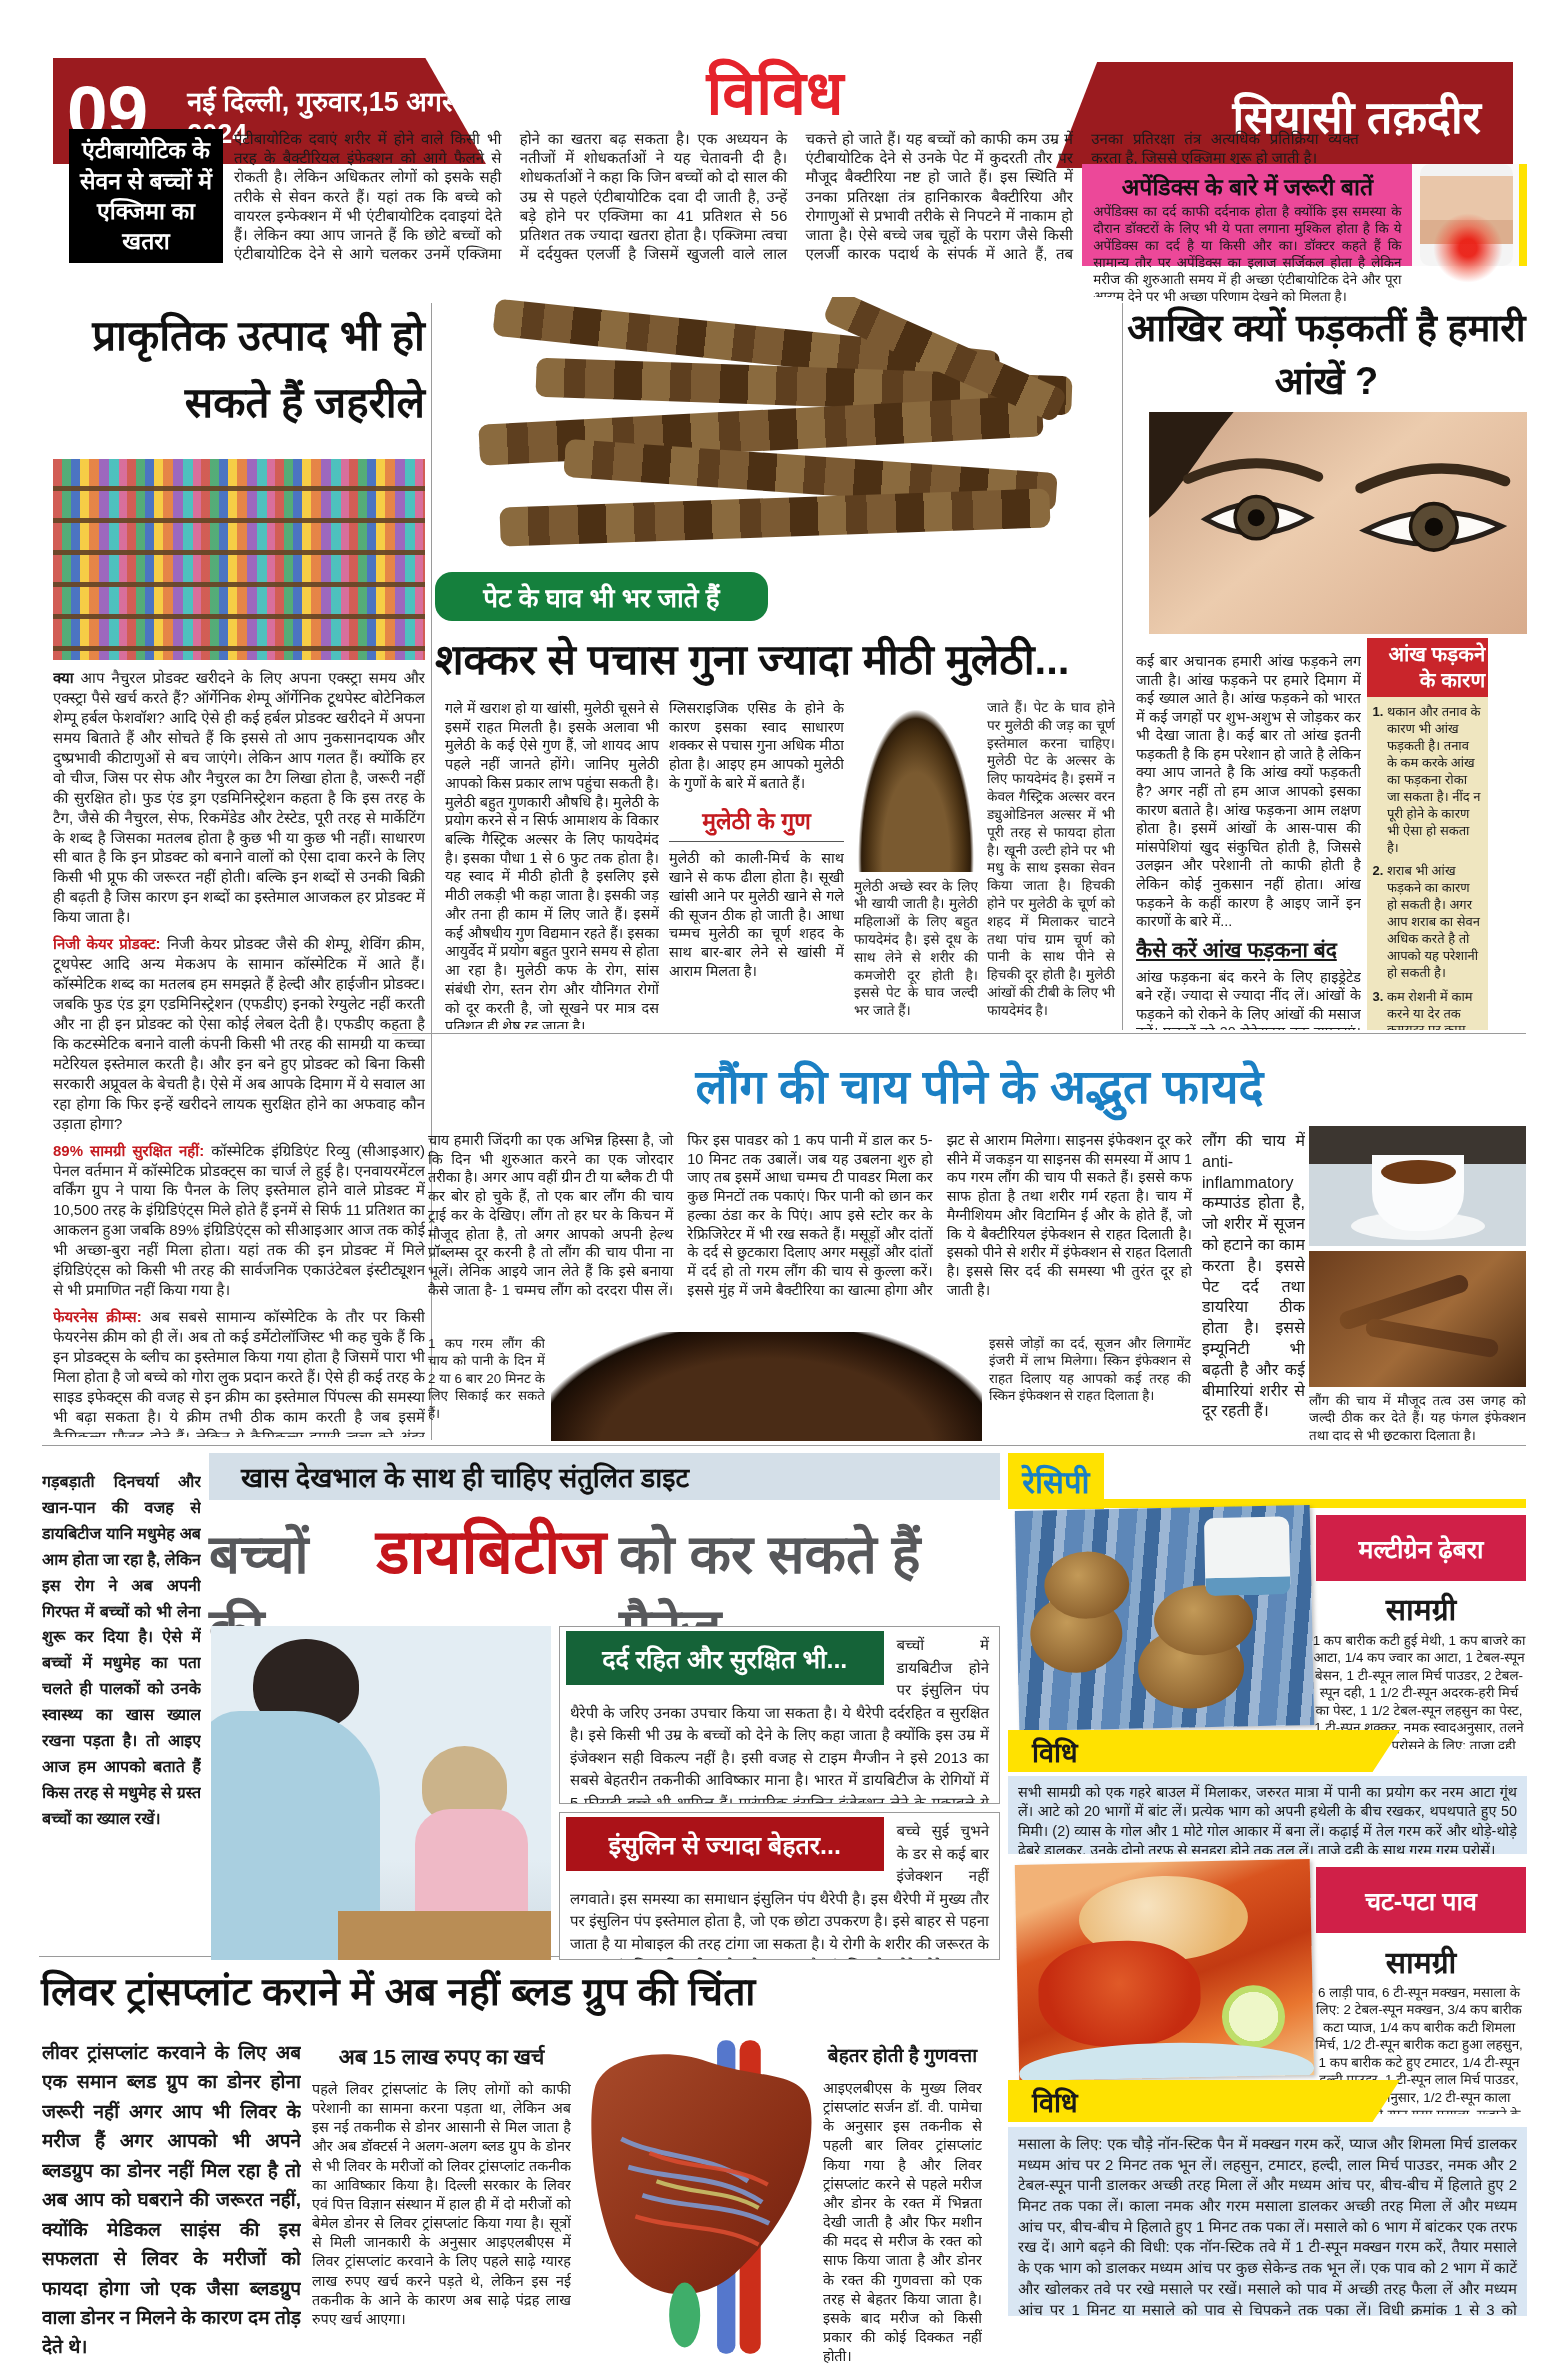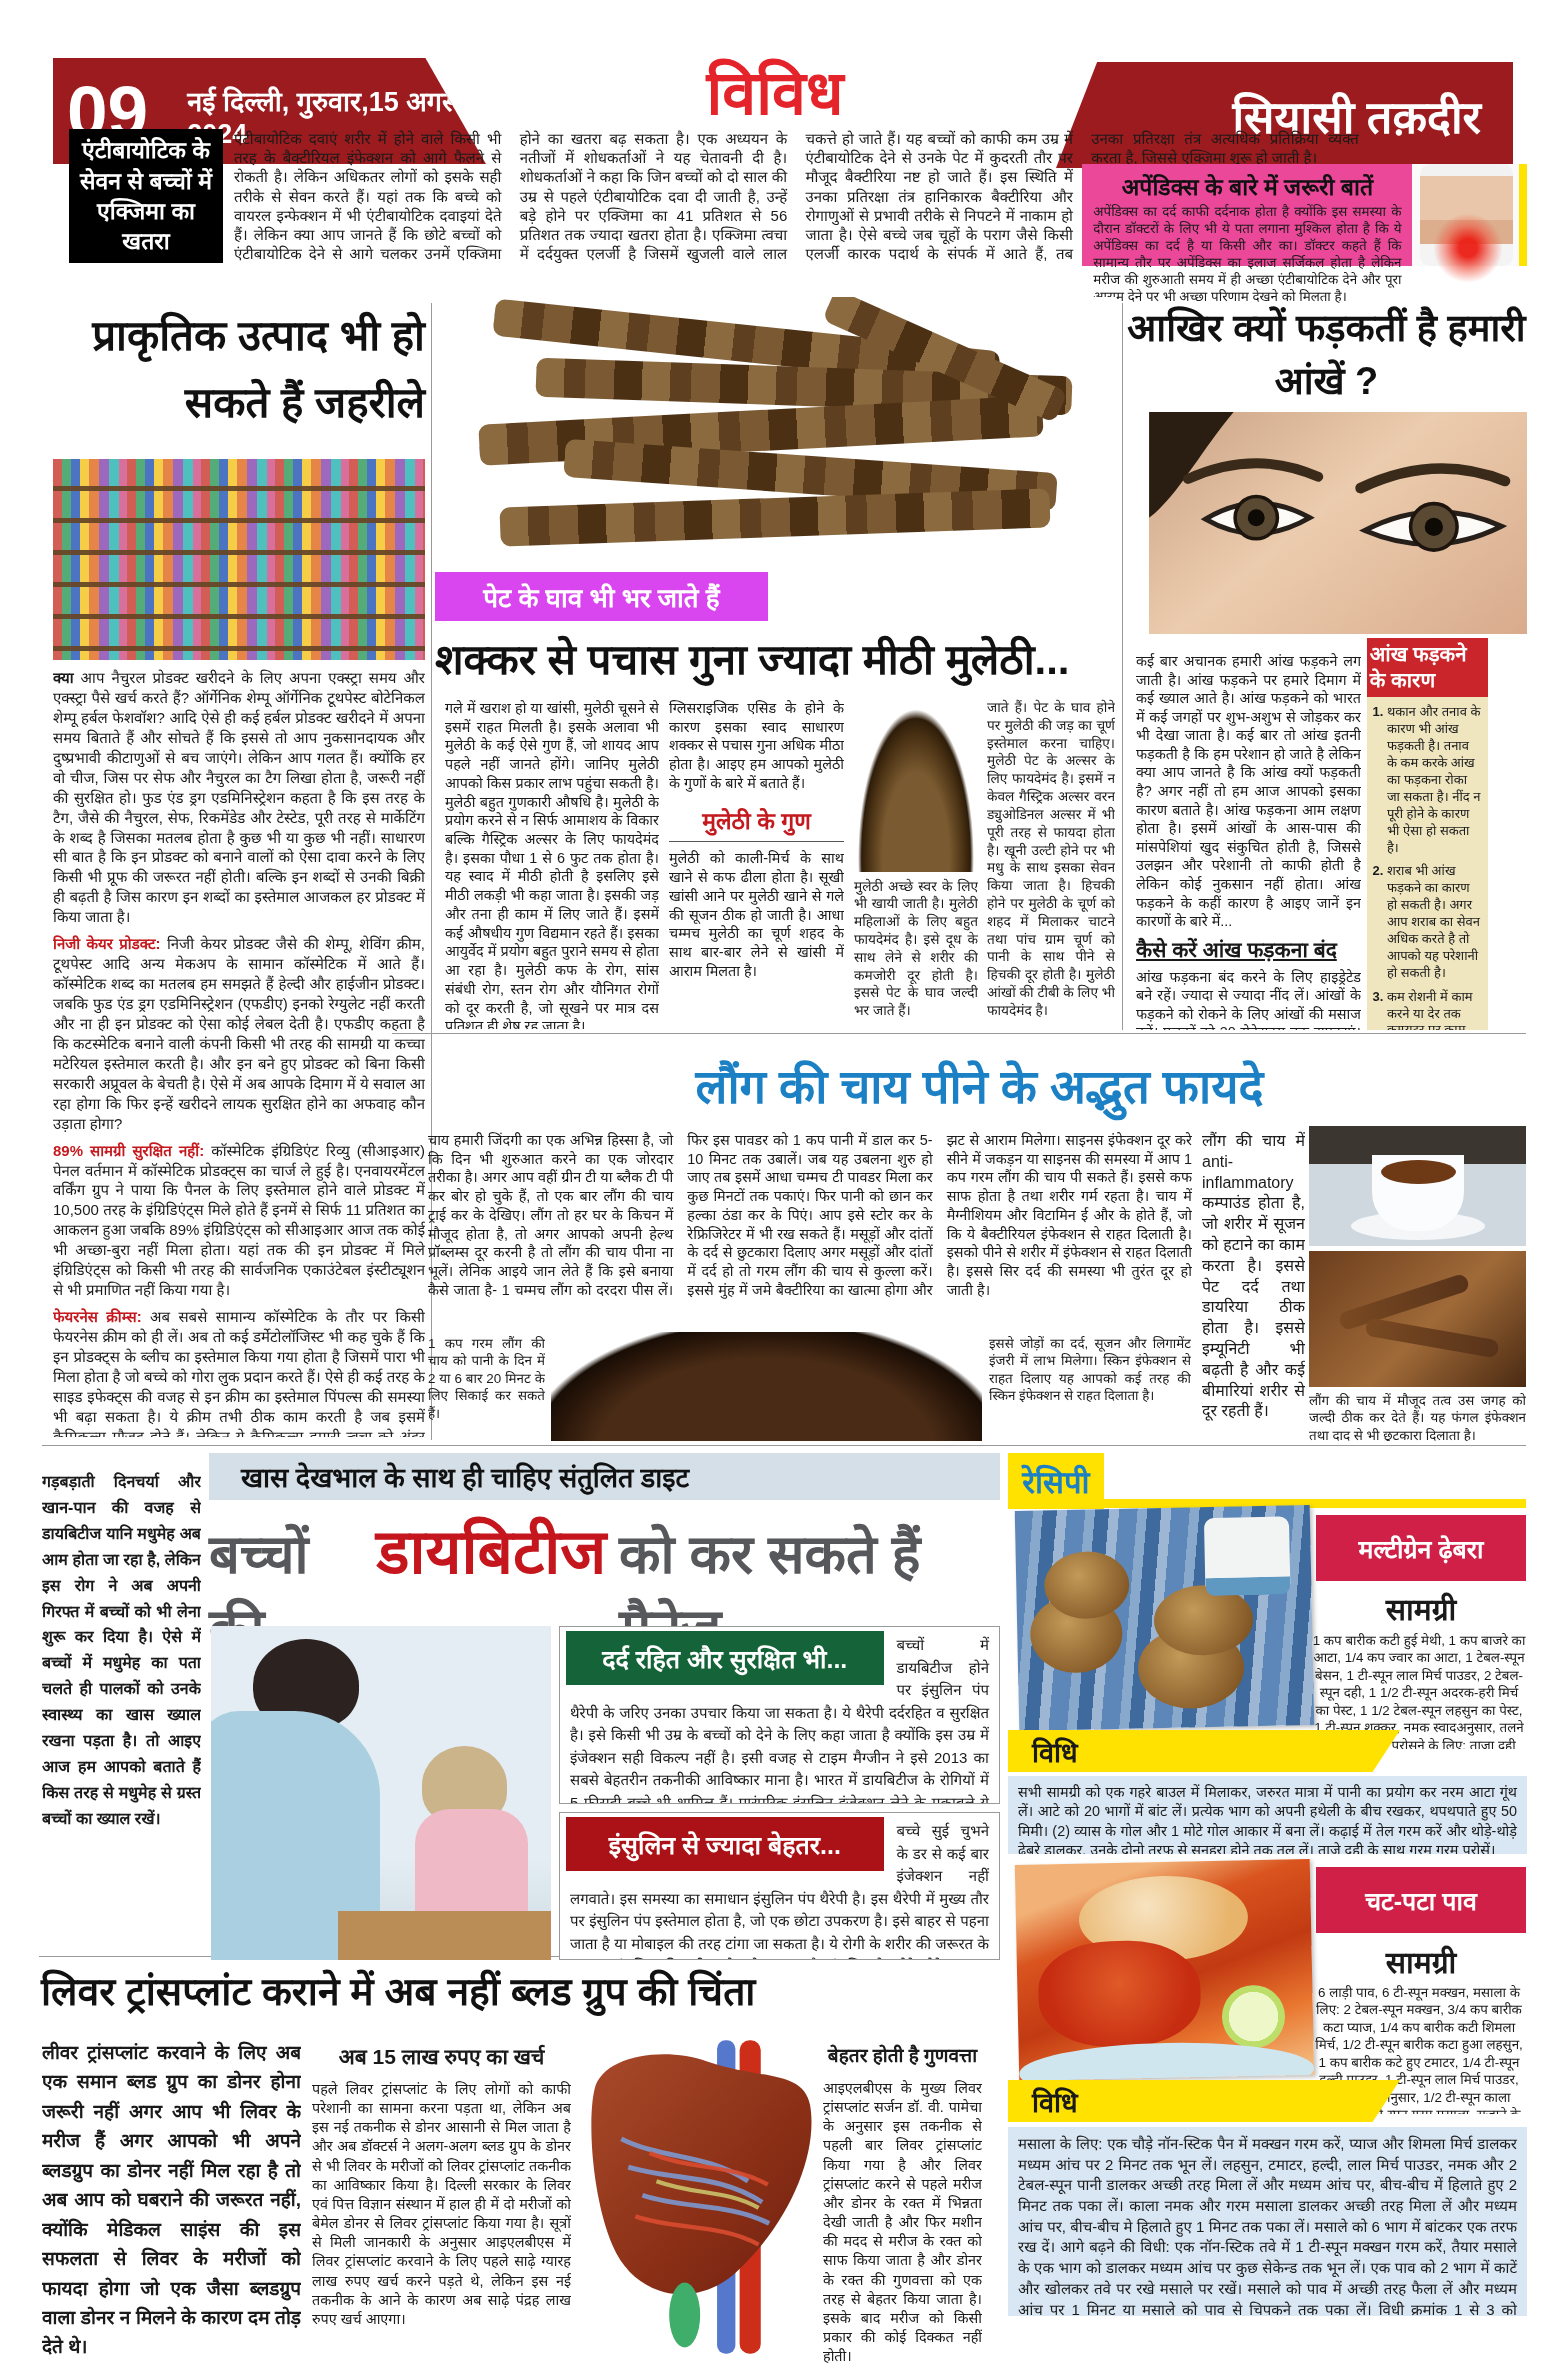--- a/index.html
+++ b/index.html
@@ -47,39 +47,39 @@
   }
   .nat-body { left:53px; top:668px; width:372px; height:769px; font-size:15px; line-height:1.33; }
   .nat-body p { margin-bottom:7px; text-align:justify; }
   .lead-red { color:#c41a1f; font-weight:700; }
   .lead-bold { font-weight:700; }
 
   
   .sticks { left:437px; top:297px; width:678px; height:271px; background:#fff; position:absolute; overflow:hidden; }
   .stick { position:absolute; border-radius:10px;
     background:repeating-linear-gradient(90deg,#8a6a3e 0 28px,#5e3f1f 28px 49px,#7b5a33 49px 78px,#4c3014 78px 106px); }
-  .kicker { left:435px; top:572px; width:333px; height:49px; background:#d946ef; color:#fff;
-    display:flex; align-items:center; justify-content:center; font-size:26px; font-weight:700; }
+  .kicker { left:435px; top:572px; width:333px; height:49px; background:#15803d; color:#fff;
+    display:flex; align-items:center; justify-content:center; font-size:26px; font-weight:700;border-radius:17px; }
   .mul-head { left:435px; top:629px; width:680px; height:66px; font-size:42px; font-weight:700; color:#111; }
   .mulcol { font-size:14.4px; line-height:1.3; }
   .mul-sub { color:#c41a1f; font-weight:700; font-size:23px; text-align:center;
     border-bottom:1.4px solid #555; padding:4.2px 0 5.6px; margin:7px 0; }
   .pile { background:#fff; position:relative; }
   .pile::before { content:""; position:absolute; inset:0;
     background:radial-gradient(ellipse at 50% 92%, #7a5a30 0 38%, #4a3214 54%, #2e1d0a 62%, transparent 66%); }
 
   
   .eyes-head { left:1127px; top:302px; width:399px; height:107px; font-size:38px; font-weight:700;
     text-align:center; line-height:1.4; color:#111; }
   .eyes-img { left:1149px; top:412px; width:378px; height:222px;
     background:linear-gradient(140deg,#caa184,#ecccae 45%,#d8ab8c); overflow:hidden; }
   .eyes-body { left:1136px; top:652px; width:225px; height:378px; font-size:14.4px; line-height:1.29; }
   .eyes-sub { font-size:21px; font-weight:700; text-decoration:underline; margin:5.6px 0 4.2px; }
   .sidebar { left:1367px; top:638px; width:121px; height:392px; display:flex; flex-direction:column; }
-  .sb-head { background:#c9252b; color:#fff; font-size:20.4px; font-weight:700; text-align:left;
+  .sb-head { background:#c9252b; color:#fff; font-size:20.4px; font-weight:700; text-align:right;
     line-height:1.25; padding:4.2px 2.8px; }
   .sb-body { background:#efe6c0; flex:1; padding:7px 5.6px; overflow:hidden; }
   .sb-item { display:flex; font-size:13px; line-height:1.3; margin-bottom:7px; }
   .sb-item .n { font-weight:700; margin-right:3.5px; }
 
   
   .clove-head { left:437px; top:1053px; width:1085px; height:72px; color:#1b80c4; font-size:47px;
     font-weight:700; text-align:center; }
   .clove-cols { left:428px; top:1131px; width:764px; height:202px; column-count:3; column-gap:14px;
     font-size:14.4px; line-height:1.3; }

